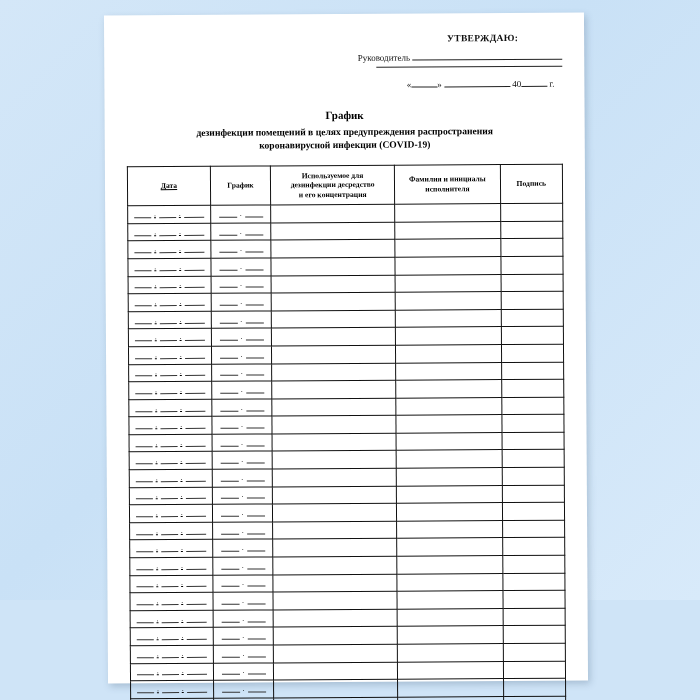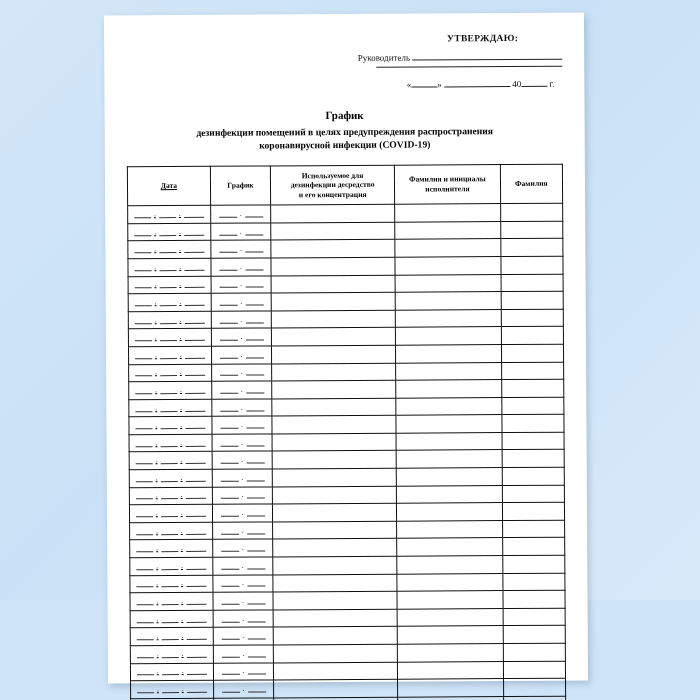--- a/index.html
+++ b/index.html
@@ -186,21 +186,21 @@
             <th class="c-time">График</th>
             <th class="c-agent">
               <div>Используемое для</div>
               <div>дезинфекции десредство</div>
               <div>и его концентрация</div>
             </th>
             <th class="c-name">
               <div>Фамилия и инициалы</div>
               <div>исполнителя</div>
             </th>
-            <th class="c-sign">Фамилия</th>
+            <th class="c-sign">Подпись</th>
           </tr>
         </thead>
         <tbody id="log-body">
             <tr>
               <td class="c-date">
                 <div class="dateslot">
                   <span class="seg seg-d"></span>
                   <span class="dot">.</span>
                   <span class="seg seg-m"></span>
                   <span class="dot">.</span>

